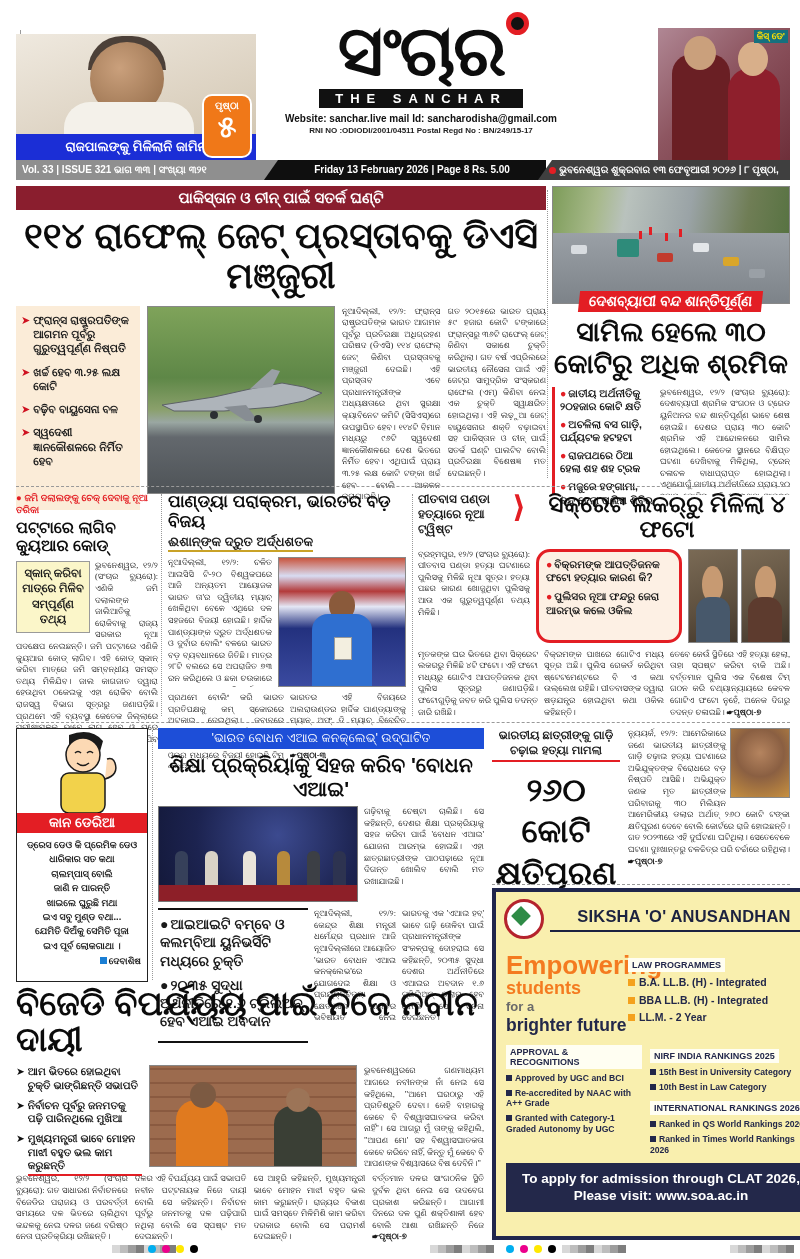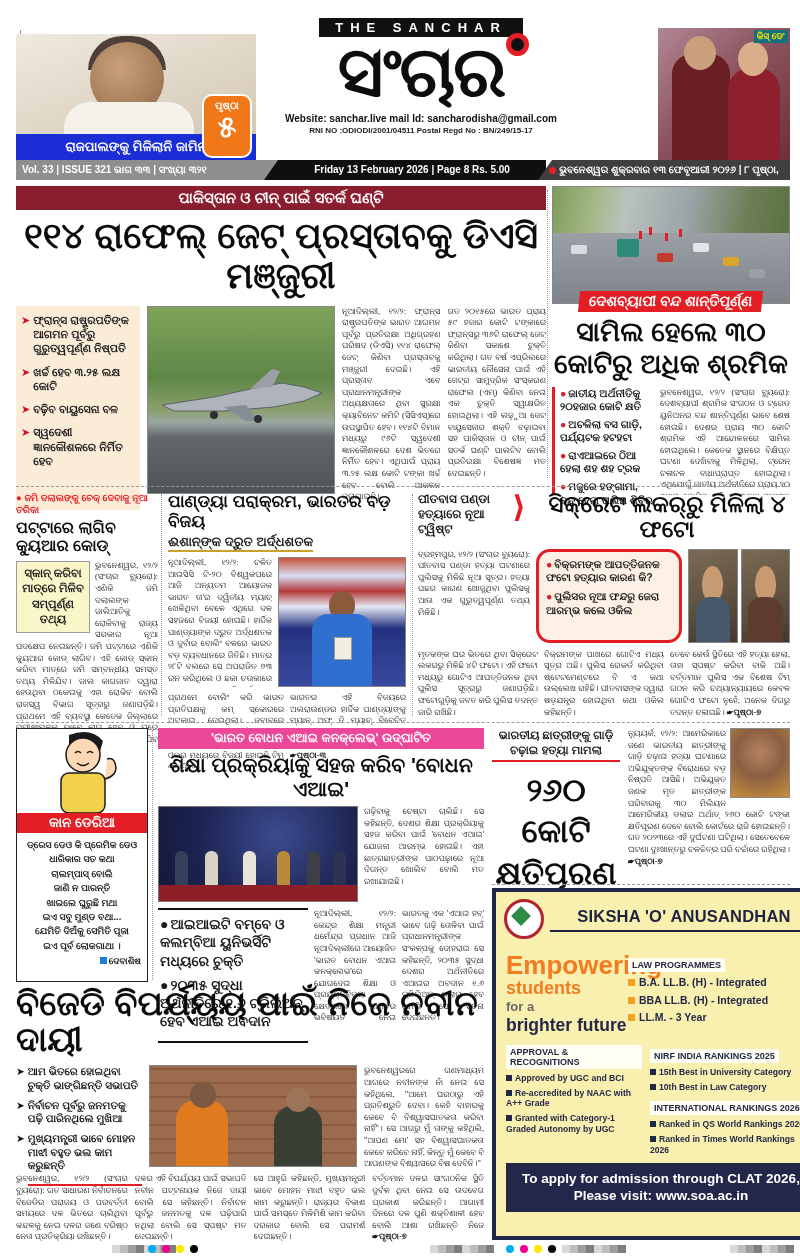--- a/index.html
+++ b/index.html
@@ -110,21 +110,21 @@
   .lk-bot>div{flex:1;}
 
   
   .cartoon{left:16px;top:728px;width:132px;height:254px;border:1.5px solid #222;box-sizing:border-box;}
   .ct-img{height:84px;position:relative;overflow:hidden;background:#fff;}
   .ct-title{background:#e31e24;color:#fff;font-weight:800;font-size:13.5px;text-align:center;padding:2px 0;}
   .ct-verse{font-size:9.3px;font-weight:bold;text-align:center;line-height:1.55;padding:5px 2px 0;}
   .ct-sign{text-align:right;font-size:9px;font-weight:bold;padding:3px 6px 0;}
   .ct-sign .sq{display:inline-block;width:7px;height:7px;background:#1b7fd4;margin-right:2px;}
   .bodhan{left:158px;top:728px;width:326px;}
-  .bd-kick{background:#ec4899;color:#fff;font-size:12.5px;font-weight:bold;text-align:center;padding:3px 0;}
+  .bd-kick{background:#1d4ed8;color:#fff;font-size:12.5px;font-weight:normal;text-align:center;padding:3px 0;}
   .bd-head{font-size:20.5px;font-weight:800;text-align:center;line-height:1.15;margin-top:4px;color:#0b0b0b;}
   .bd-mid{display:flex;gap:6px;margin-top:6px;height:96px;}
   .bd-photo{width:198px;position:relative;border:1px solid #777;overflow:hidden;
      background:radial-gradient(circle at 60% 30%,#3c4a8f 0%,#1c2350 60%,#131838 100%);}
   .bd-carpet{position:absolute;left:0;bottom:0;width:100%;height:16px;background:#8d1f28;}
   .fig{position:absolute;bottom:12px;width:13px;height:38px;border-radius:6px 6px 0 0;}
   .bd-side{flex:1;}
   .bd-bot{display:flex;gap:6px;margin-top:6px;height:112px;}
   .bd-bullets{width:150px;border-top:2.5px solid #111;border-bottom:2.5px solid #111;padding:5px 2px;box-sizing:border-box;align-self:flex-start;}
   .bd-bullets .itm{font-size:14px;font-weight:800;line-height:1.3;margin-bottom:6px;}
@@ -163,21 +163,21 @@
   .soa-foot{position:absolute;left:10px;right:10px;bottom:24px;background:#23284a;color:#fff;
             font-size:13.5px;font-weight:800;text-align:center;padding:7px 4px;line-height:1.3;}
 
   
   .naveen{left:16px;top:986px;width:468px;}
   .nv-head{font-size:34px;font-weight:800;line-height:1.05;color:#0b0b0b;}
   .nv-row{display:flex;gap:7px;margin-top:8px;height:102px;}
   .nv-pts{width:126px;}
   .nv-pt{display:flex;gap:3px;font-size:10.5px;font-weight:bold;line-height:1.3;margin-bottom:6px;}
   .nv-pt .arw{color:#111;flex:none;}
-  .nv-pt.u span.t{border-bottom:2px solid #e31e24;padding-bottom:11px;}
+  .nv-pt.u span.t{border-bottom:2px solid #e31e24;padding-bottom:1px;}
   .nv-photo{width:206px;position:relative;border:1px solid #888;overflow:hidden;
      background:repeating-linear-gradient(0deg,#9c6b4e 0 12px,#8a5a40 12px 14px),linear-gradient(#9c6b4e,#8a5a40);}
   .nv-f1{position:absolute;left:26px;bottom:0;width:52px;height:66px;border-radius:20px 20px 0 0;background:#e07a1f;}
   .nv-h1{position:absolute;left:40px;bottom:58px;width:26px;height:26px;border-radius:50%;background:#7c5a42;}
   .nv-f2{position:absolute;right:34px;bottom:0;width:48px;height:60px;border-radius:18px 18px 0 0;background:#3a3f35;}
   .nv-h2{position:absolute;right:46px;bottom:54px;width:24px;height:24px;border-radius:50%;background:#9c7457;}
   .nv-side{flex:1;}
   .nv-cols{display:flex;gap:7px;margin-top:6px;height:110px;}
   .nv-cols>div{flex:1;}
 
@@ -199,25 +199,25 @@
     <div class="pl-face"></div>
     <div class="pl-shirt"></div>
     <div class="pl-caption">ରାଜପାଲଙ୍କୁ ମିଳିଲାନି ଜାମିନ</div>
     <div class="pl-badge">
       <span class="s">ପୃଷ୍ଠା</span>
       <span class="n">୫</span>
     </div>
   </div>
 
   <div class="abs logo-block">
-    <div><span class="logo-en">THE SANCHAR</span></div>
     <div style="position:relative;display:inline-block;">
       <span class="logo-ring"></span>
       <div class="logo-odia">ସଂଚାର</div>
     </div>
+    <div><span class="logo-en">THE SANCHAR</span></div>
     <div class="m-line1">Website: sanchar.live     mail Id: sancharodisha@gmail.com</div>
     <div class="m-line2">RNI NO :ODIODI/2001/04511     Postal Regd No : BN/249/15-17</div>
   </div>
 
   <div class="abs promo-right">
     <div class="pr-man"></div>
     <div class="pr-head1"></div>
     <div class="pr-woman"></div>
     <div class="pr-head2"></div>
     <div class="pr-badge">କିସ୍ ଡେ'</div>
@@ -281,21 +281,21 @@
       <div class="flag" style="left:96px;top:40px;"></div>
       <div class="flag" style="left:112px;top:46px;"></div>
       <div class="flag" style="left:126px;top:42px;"></div>
     </div>
     <div class="strike-cap"><span>ଦେଶବ୍ୟାପୀ ବନ୍ଦ ଶାନ୍ତିପୂର୍ଣ୍ଣ</span></div>
     <div class="strike-headline">ସାମିଲ ହେଲେ ୩୦ କୋଟିରୁ ଅଧିକ ଶ୍ରମିକ</div>
     <div class="strike-row">
       <div class="strike-pts">
         <div class="strike-pt"><span class="dot">●</span><span>ଜାତୀୟ ଅର୍ଥନୀତିକୁ ୨୦ହଜାର କୋଟି କ୍ଷତି</span></div>
         <div class="strike-pt"><span class="dot">●</span><span>ଅଚଳିଲା ବସ ଗାଡ଼ି, ପର୍ଯ୍ୟଟକ ହଟହଟା</span></div>
-        <div class="strike-pt"><span class="dot">●</span><span>ରାଏଆଇରେ ଠିଆ ହେଲା ଶହ ଶହ ଟ୍ରକ</span></div>
+        <div class="strike-pt"><span class="dot">●</span><span>ରାଜପଥରେ ଠିଆ ହେଲା ଶହ ଶହ ଟ୍ରକ</span></div>
         <div class="strike-pt"><span class="dot">●</span><span>ମଜୁରେ ହଙ୍ଗାମା, ବନ୍ଦ ହେଲା ତାଲିମ ଶିବିର</span></div>
       </div>
       <div class="strike-body bt jb">
         <span>ଭୁବନେଶ୍ୱର, ୧୨/୨ (ସଂଚାର ବ୍ୟୁରୋ): ଦେଶବ୍ୟାପୀ ଶ୍ରମିକ ସଂଗଠନ ଓ ଟ୍ରେଡ ୟୁନିଅନର ବନ୍ଦ ଶାନ୍ତିପୂର୍ଣ୍ଣ ଭାବେ ଶେଷ ହୋଇଛି। ଦେଶର ପ୍ରାୟ ୩୦ କୋଟି ଶ୍ରମିକ ଏହି ଆନ୍ଦୋଳନରେ ସାମିଲ ହୋଇଥିଲେ। କେତେକ ସ୍ଥାନରେ ବିକ୍ଷିପ୍ତ ଘଟଣା ଦେଖିବାକୁ ମିଳିଥିଲା, ଟ୍ରେନ୍ ଚଳାଚଳ ବାଧାପ୍ରାପ୍ତ ହୋଇଥିଲା। ଏଥିଯୋଗୁଁ ଜାତୀୟ ଅର୍ଥନୀତିରେ ପ୍ରାୟ ୨୦ ହଜାର କୋଟିର କ୍ଷତି ହୋଇଥିବା ଆକଳନ କରାଯାଇଛି।</span> 
       </div>
     </div>
   </div>
 
   <div class="abs hdash" style="left:16px;top:486px;width:774px;"></div>
 
@@ -445,21 +445,21 @@
       <div class="soa-tag">
         <div class="l1">Empowering</div>
         <div class="l2">students</div>
         <div class="l3">for a</div>
         <div class="l4">brighter future</div>
       </div>
       <div class="soa-law">
         <div class="sec-head">LAW PROGRAMMES</div>
         <div class="soa-item"><span class="sq"></span><span>B.A. LL.B. (H) - Integrated</span></div>
         <div class="soa-item"><span class="sq"></span><span>BBA LL.B. (H) - Integrated</span></div>
-        <div class="soa-item"><span class="sq"></span><span>LL.M. - 3 Year</span></div>
+        <div class="soa-item"><span class="sq"></span><span>LL.M. - 2 Year</span></div>
       </div>
     </div>
     <div class="soa-cols">
       <div class="soa-col-l">
         <div class="sec-head">APPROVAL &amp; RECOGNITIONS</div>
         <div class="soa-sitem"><span class="sq"></span><span>Approved by UGC and BCI</span></div>
         <div class="soa-sitem"><span class="sq"></span><span>Re-accredited by NAAC with A++ Grade</span></div>
         <div class="soa-sitem"><span class="sq"></span><span>Granted with Category-1 Graded Autonomy by UGC</span></div>
       </div>
       <div class="soa-col-r">

